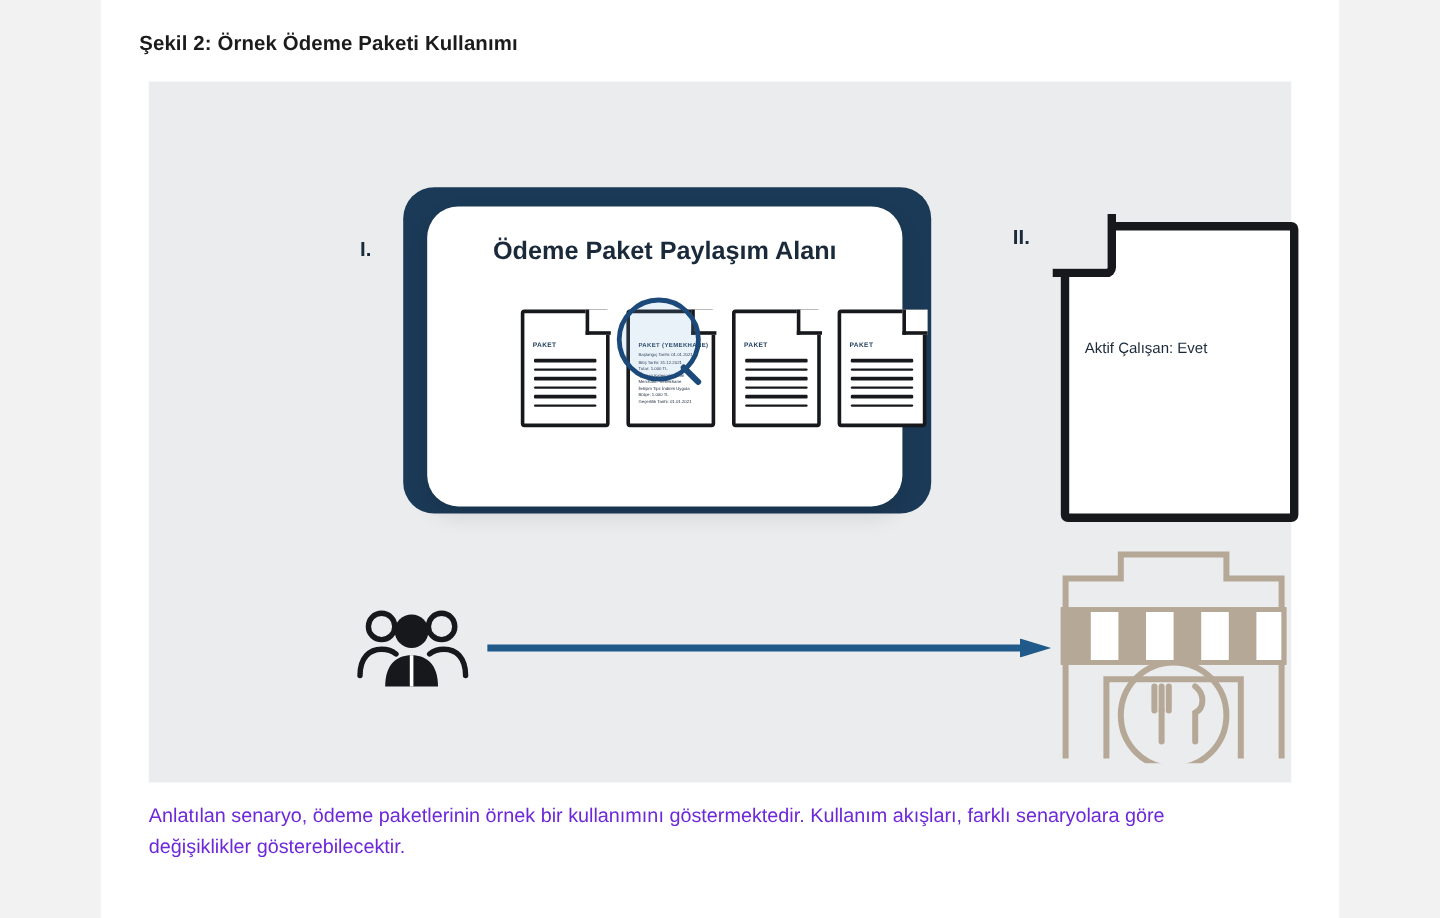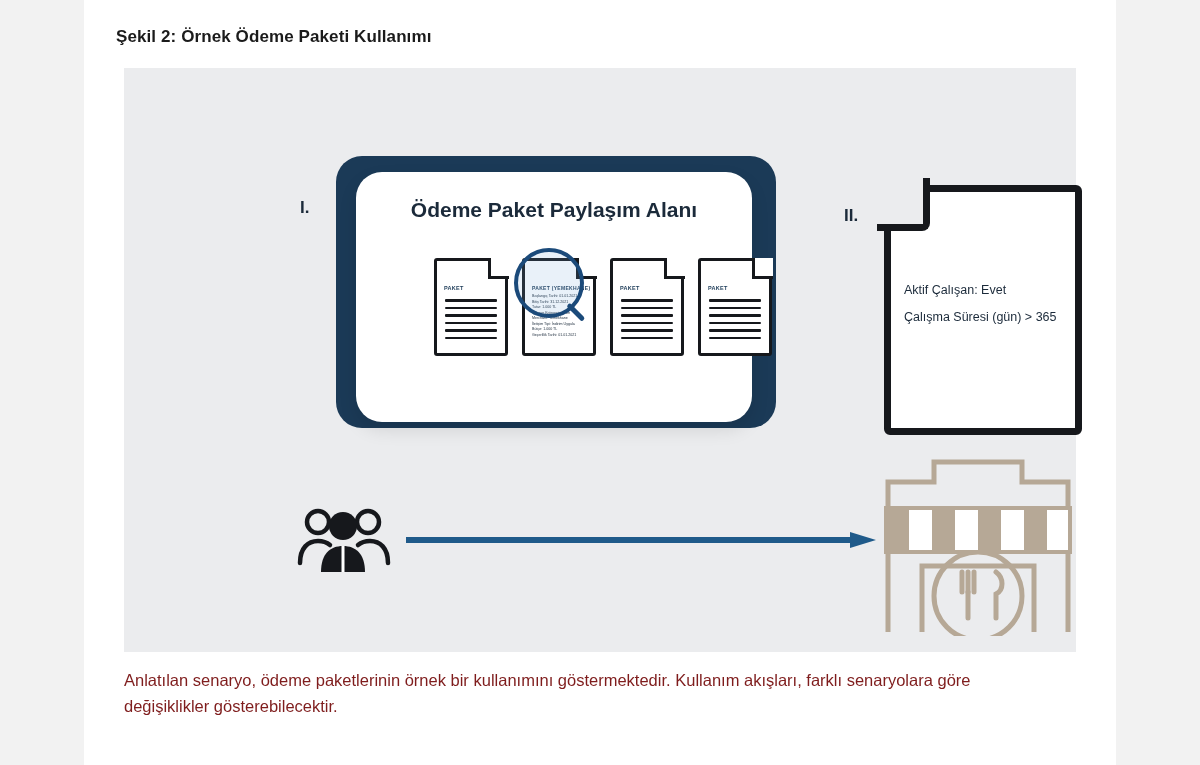--- a/index.html
+++ b/index.html
@@ -39,32 +39,32 @@
     height: 584px;
     background: #ebecee;
   }
   .caption {
     position: absolute;
     left: 40px;
     top: 668px;
     width: 920px;
     font-size: 16.5px;
     line-height: 1.55;
-    color: #7f1d1d;
+    color: #6d28d9;
   }
 
   
   .step-label {
     position: absolute;
     font-size: 17px;
     font-weight: bold;
     color: #1b2a3a;
   }
   #step-1 { left: 176px; top: 130px; }
-  #step-2 { left: 720px; top: 138px; text-align: center; }
+  #step-2 { left: 720px; top: 120px; text-align: center; }
 
   
   .panel-shadow {
     position: absolute;
     left: 212px;
     top: 88px;
     width: 440px;
     height: 272px;
     background: #1b3a57;
     border-radius: 26px;
@@ -305,21 +305,20 @@
       </div>
 
       <div class="magnifier"></div>
     </div>
 
     <div class="cond-doc-wrap">
       <div class="cond-doc"></div>
       <div class="cond-fold"></div>
       <div class="cond-text">
         <div>Aktif Çalışan: Evet</div>
-        <div>Çalışma Süresi (gün) &gt; 365</div>
       </div>
     </div>
 
     <div class="people">
       <svg viewBox="0 0 96 76" width="96" height="76" xmlns="http://www.w3.org/2000/svg">
         <g fill="none" stroke="#16181c" stroke-width="4.5" stroke-linecap="round" stroke-linejoin="round">
           <circle cx="22" cy="22" r="11"></circle>
           <path d="M4 63 C4 48 12 41 22 41 C27 41 31 42.5 34 45"></path>
           <circle cx="72" cy="22" r="11"></circle>
           <path d="M92 63 C92 48 84 41 74 41 C69 41 65 42.5 62 45"></path>

